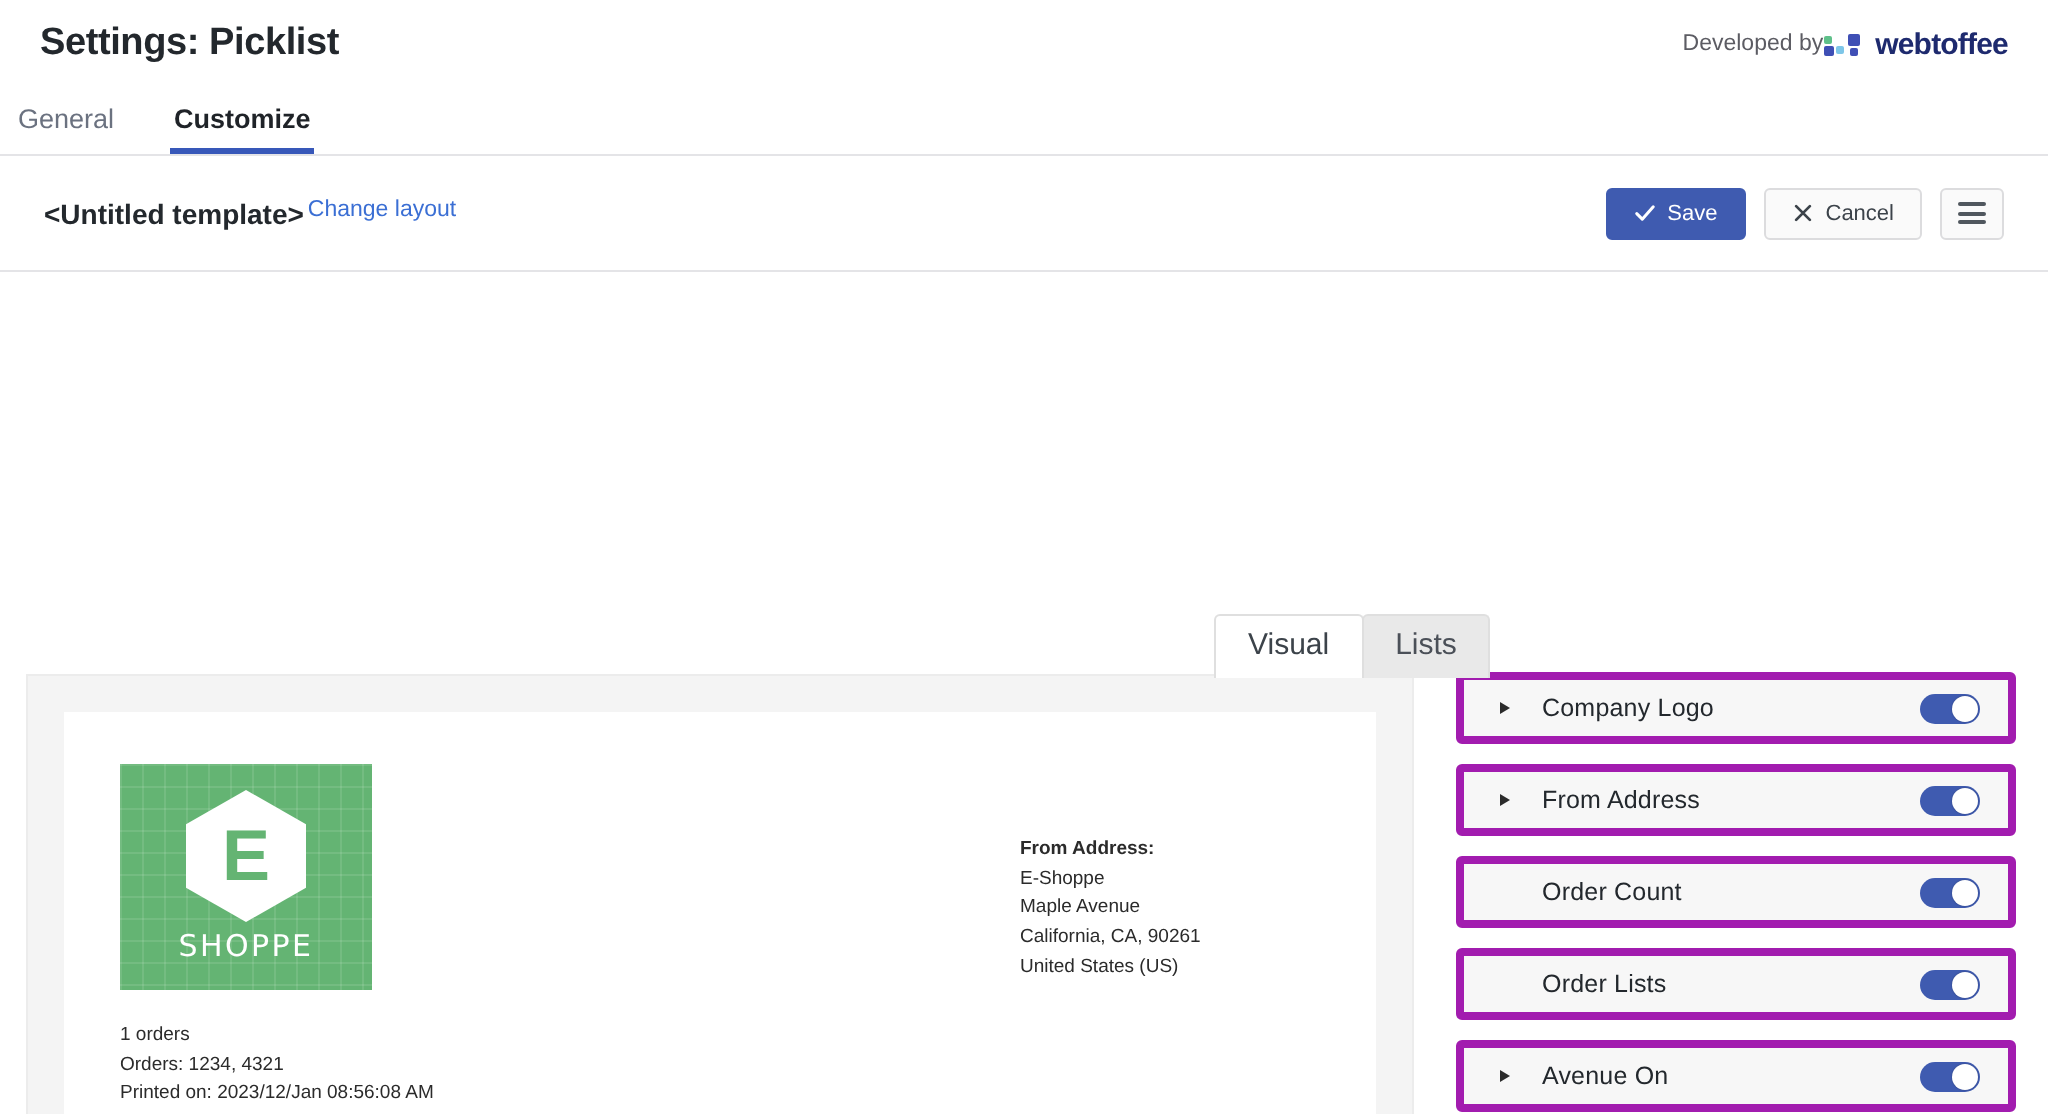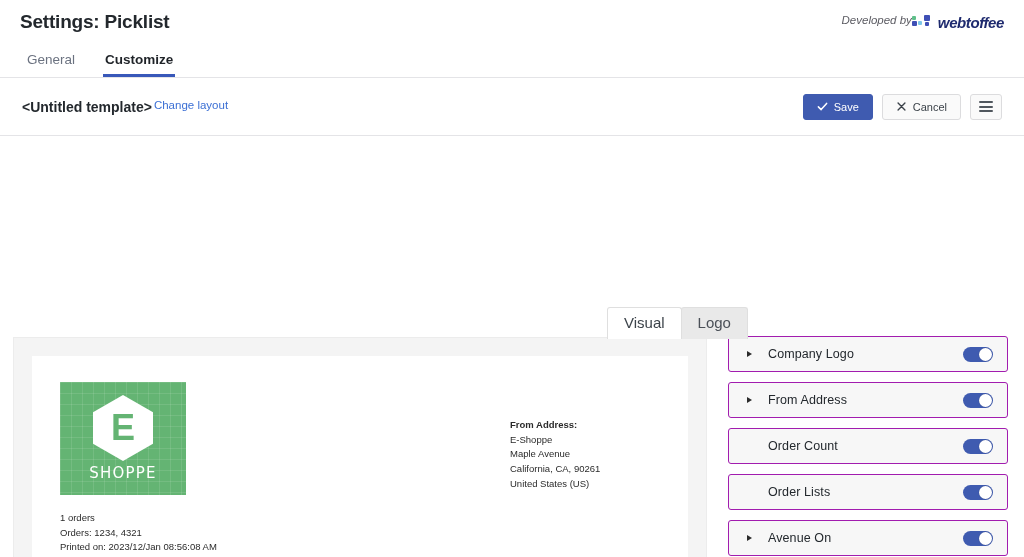--- a/index.html
+++ b/index.html
@@ -21,25 +21,24 @@
   }
   .page-title {
     font-size: 19px;
     font-weight: bold;
     color: #23282d;
     letter-spacing: -0.2px;
   }
   .developed-by {
     margin-left: auto;
     display: flex;
-    align-items: flex-start;
+    align-items: center;
     gap: 0;
     font-size: 11.5px;
     color: #5c5c63;
-    font-style: italic;
   }
   .wt-logo-mark {
     position: relative;
     width: 26px;
     height: 13px;
     display: inline-block;
   }
   .wt-logo-mark i {
     position: absolute;
     display: block;
@@ -55,21 +54,21 @@
     font-weight: bold;
     color: #1e2a6e;
     letter-spacing: -0.4px;
   }
 
   
   .tabbar {
     display: flex;
     align-items: flex-end;
     gap: 26px;
-    padding: 0 25px;
+    padding: 0 7px;
     height: 34px;
     border-bottom: 1px solid #e4e4e7;
   }
   .tab {
     font-size: 13.5px;
     color: #6b7280;
     padding: 0 2px 8px 2px;
     border-bottom: 3px solid transparent;
     cursor: pointer;
     line-height: 1;
@@ -261,21 +260,21 @@
     left: 728px;
     top: 200px;
     width: 280px;
     display: flex;
     flex-direction: column;
     gap: 10px;
   }
   .setting-row {
     height: 36px;
     background: #f7f7f7;
-    border: 1px solid #a21caf;
+    border: 4px solid #a21caf;
     border-radius: 3px;
     display: flex;
     align-items: center;
     padding: 0 14px 0 18px;
     cursor: pointer;
   }
   .caret {
     width: 10px;
     flex: 0 0 10px;
     margin-right: 11px;
@@ -363,21 +362,21 @@
           <span></span>
       </span>
     </div>
   </div>
 </div>
 
 <div class="workspace">
 
   <div class="view-tabs">
     <div class="view-tab active">Visual</div>
-    <div class="view-tab">Logo</div>
+    <div class="view-tab">Lists</div>
   </div>
 
   <div class="preview-outer">
     <div class="preview-doc">
 
       <div class="doc-top">
         <div class="logo-box">
           <div class="hexmark">
             <span class="hex-letter">E</span>
           </div>

